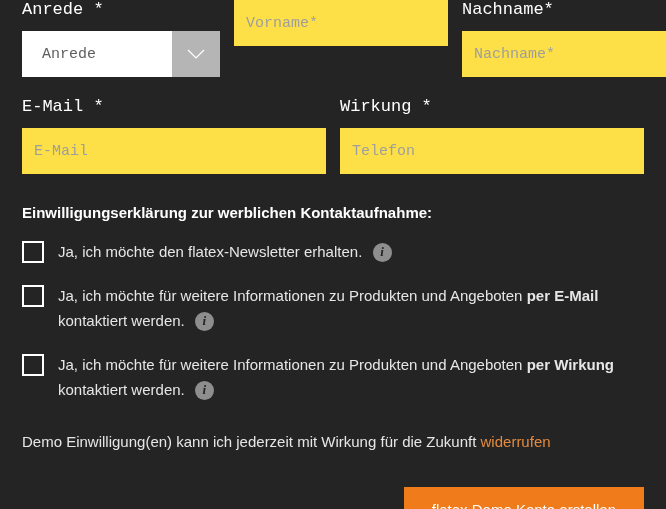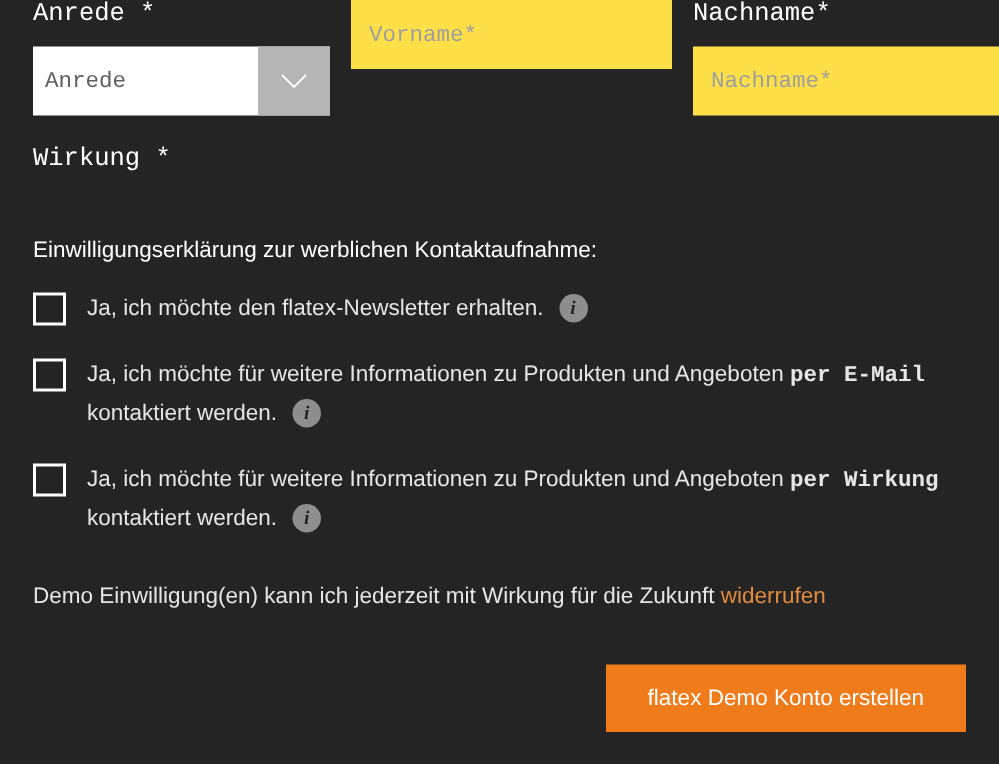--- a/index.html
+++ b/index.html
@@ -21,21 +21,21 @@
   }
   .select-wrap {
     display: flex;
     height: 46px;
     background: #fff;
   }
   .select-display {
     flex: 1;
     display: flex;
     align-items: center;
-    padding: 0 8px;
+    padding: 0 20px;
     color: #5f5f5f;
     font-size: 15px;
   }
   .select-arrow {
     width: 48px;
     background: #b5b5b5;
     display: flex;
     align-items: center;
     justify-content: center;
   }
@@ -45,21 +45,21 @@
     border: none;
     padding: 0 12px;
     font-size: 15px;
     color: #333;
     background: #fde047;
     outline: none;
     font-family: inherit;
   }
   input[type=text]::placeholder { color: #9e9e9e; }
   .consent-heading {
-    font-weight: normal;
+    font-weight: bold;
     font-size: 15px;
     margin: 30px 0 18px 0;
     color: #fff;
   }
   .checkbox-row {
     display: flex;
     align-items: flex-start;
     gap: 14px;
     margin-bottom: 18px;
   }
@@ -68,21 +68,21 @@
     height: 22px;
     border: 2px solid #fff;
     flex-shrink: 0;
     margin-top: 2px;
   }
   .checkbox-text {
     color: #e6e6e6;
     line-height: 1.7;
     font-size: 15px;
   }
-  .checkbox-text .bold { font-weight: bold; font-family: Liberation Mono, monospace; }
+  .checkbox-text .bold { font-weight: bold; }
   .info-icon {
     display: inline-flex;
     align-items: center;
     justify-content: center;
     width: 19px;
     height: 19px;
     border-radius: 50%;
     background: #8e8e8e;
     color: #242424;
     font-family: Georgia, serif;
@@ -135,21 +135,26 @@
     <input type="text" placeholder="Vorname*" style="">
   </div>
   <div class="field">
     <div class="label">Nachname*</div>
     <input type="text" placeholder="Nachname*" style="">
   </div>
 </div>
 
 <div class="row">
   <div class="field">
+    <div class="label">E-Mail *</div>
+    <input type="text" placeholder="E-Mail" style="">
+  </div>
+  <div class="field">
     <div class="label">Wirkung *</div>
+    <input type="text" placeholder="Telefon" style="">
   </div>
 </div>
 
 <div class="consent-heading">Einwilligungserklärung zur werblichen Kontaktaufnahme:</div>
 
 <div class="checkbox-row">
   <div class="checkbox"></div>
   <div class="checkbox-text">
     <span>Ja, ich möchte den flatex-Newsletter erhalten.</span>
     <span class="info-icon">i</span>

